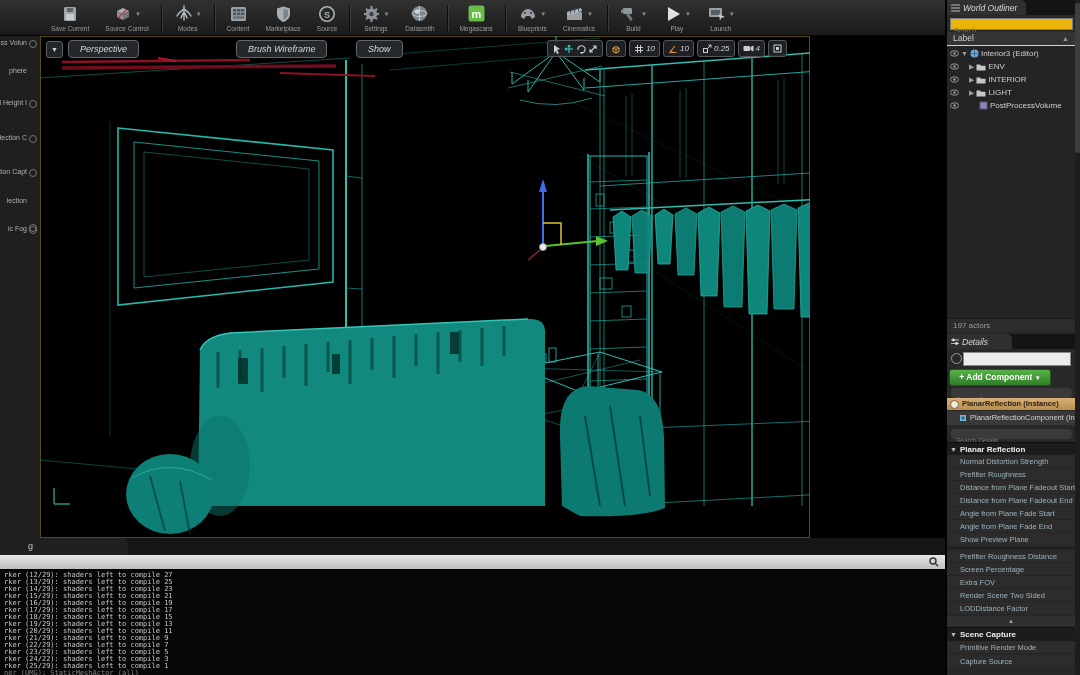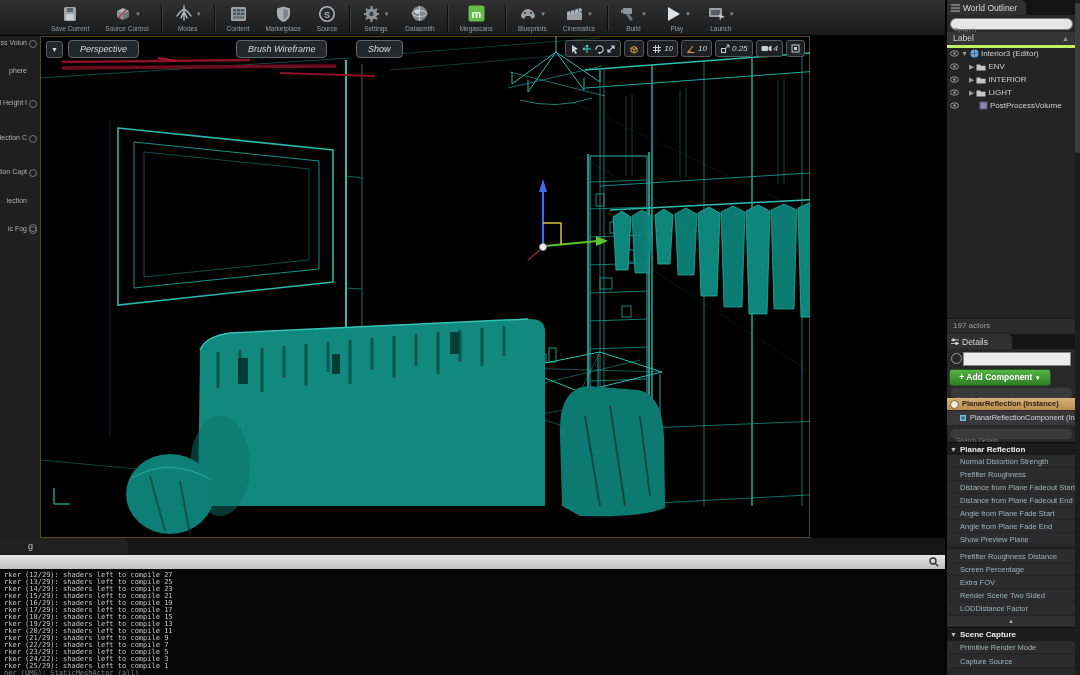--- a/index.html
+++ b/index.html
@@ -23,47 +23,47 @@
   .ls-lb{position:absolute;right:13px;top:1px;font-size:7px;color:#b0b0b0;white-space:nowrap;}
   .ls-ic{position:absolute;right:3px;top:1.5px;width:6px;height:6px;border:1px solid #8d8d8d;border-radius:50%;opacity:.75;}
 
   
   .viewport{position:absolute;left:40px;top:36px;width:770px;height:502px;background:#000;
             box-shadow:inset 0 0 0 1px rgba(160,135,40,.55);overflow:hidden;font-style:italic;}
   .vp-caret{position:absolute;left:6px;top:5px;width:15px;height:15px;background:rgba(38,42,45,.9);
             border:1px solid #5a5f63;border-radius:3px;color:#cfd3d6;font-size:7px;text-align:center;line-height:15px;}
   .vp-btn{position:absolute;top:4px;height:16px;line-height:16px;padding:0 11px;background:rgba(40,44,47,.9);
           border:1px solid #62676b;border-radius:4px;color:#d4d8db;font-size:9px;white-space:nowrap;}
-  .vp-snap{position:absolute;right:5px;top:4px;display:flex;gap:3px;align-items:center;}
+  .vp-snap{position:absolute;right:23px;top:4px;display:flex;gap:3px;align-items:center;}
   .pill{display:flex;align-items:center;gap:2px;background:rgba(33,36,39,.9);border:1px solid #54585c;
         border-radius:3px;height:15px;padding:0 4px;color:#cfd3d6;font-size:8px;}
 
   
   .logpanel{position:absolute;left:0;top:538px;width:945px;height:137px;background:#070707;}
   .log-tabs{position:absolute;left:0;top:0;width:945px;height:17px;background:#161616;border-bottom:1px solid #000;}
   .log-tab{position:absolute;left:0;top:0;width:128px;height:17px;background:#202020;color:#c6c6c6;
            font-size:9px;padding-left:28px;line-height:17px;border-radius:0 6px 0 0;box-sizing:border-box;}
   .log-search{position:absolute;left:0;top:17px;width:945px;height:14px;
               background:linear-gradient(#e6e6e6,#bfbfbf);display:flex;align-items:center;border-bottom:1px solid #000;}
   .log-search input{flex:1;border:0;background:transparent;height:12px;font-size:8px;outline:none;padding-left:6px;}
   .log-search .mag{flex:none;margin-right:6px;}
   .log-lines{position:absolute;left:4px;top:34px;width:938px;font-family:"DejaVu Sans Mono",monospace;
              font-size:7px;line-height:7px;color:#c9c9c9;}
   .log-line{height:7px;white-space:pre;}
 
   
   .rightpanel{position:absolute;left:945px;top:0;width:135px;height:675px;background:#282828;border-left:2px solid #000;box-sizing:border-box;}
-  .rp-tabstrip{position:absolute;left:0;width:128px;height:15px;background:#141414;}
+  .rp-tabstrip{position:absolute;left:0;width:128px;height:15px;background:#141414;font-style:italic;}
   .rp-tab{position:absolute;left:0;top:0;height:15px;background:#303030;color:#d8d8d8;font-size:8.5px;
           display:flex;align-items:center;gap:3px;padding:0 9px 0 4px;border-radius:0 5px 0 0;}
-  .rp-search{position:absolute;left:3px;width:121px;height:10px;background:#e5e5e5;border-radius:6px;border:1px solid #7e7e7e;}
+  .rp-search{position:absolute;left:3px;width:121px;height:10px;background:#eab308;border-radius:0;border:1px solid #7e7e7e;}
   .rp-search input{width:100%;height:100%;border:0;background:transparent;font-size:7px;color:#555;outline:none;
                    padding:0 3px;box-sizing:border-box;}
   .ol-body{position:absolute;left:0;top:32px;width:128px;height:286px;background:#242424;}
-  .ol-header{position:absolute;left:0;top:0;width:128px;height:13px;background:#343434;border-bottom:3px solid #bef264;
+  .ol-header{position:absolute;left:0;top:0;width:128px;height:13px;background:#343434;border-bottom:1px solid #bef264;
              color:#d2d2d2;font-size:8.5px;line-height:13px;}
   .ol-row{position:absolute;left:0;width:128px;height:13px;display:flex;align-items:center;font-size:8px;color:#cfcfcf;}
   .ol-row .lb{white-space:nowrap;overflow:hidden;}
   .caret9{color:#9a9a9a;font-size:7px;line-height:7px;}
   .status{position:absolute;left:0;top:318px;width:128px;height:14px;background:#2c2c2c;border-top:1px solid #191919;
           color:#9c9c9c;font-size:8px;line-height:14px;padding-left:6px;box-sizing:border-box;}
   .namefield{position:absolute;left:16px;top:352px;width:106px;height:12px;background:#ececec;border:1px solid #888;}
   .namefield input{width:100%;height:100%;border:0;background:transparent;font-size:8px;color:#1a1a1a;outline:none;
                    padding:0 3px;box-sizing:border-box;margin-top:24px;}
   .addcomp{position:absolute;left:2px;top:369px;width:100px;height:15px;border-radius:3px;

